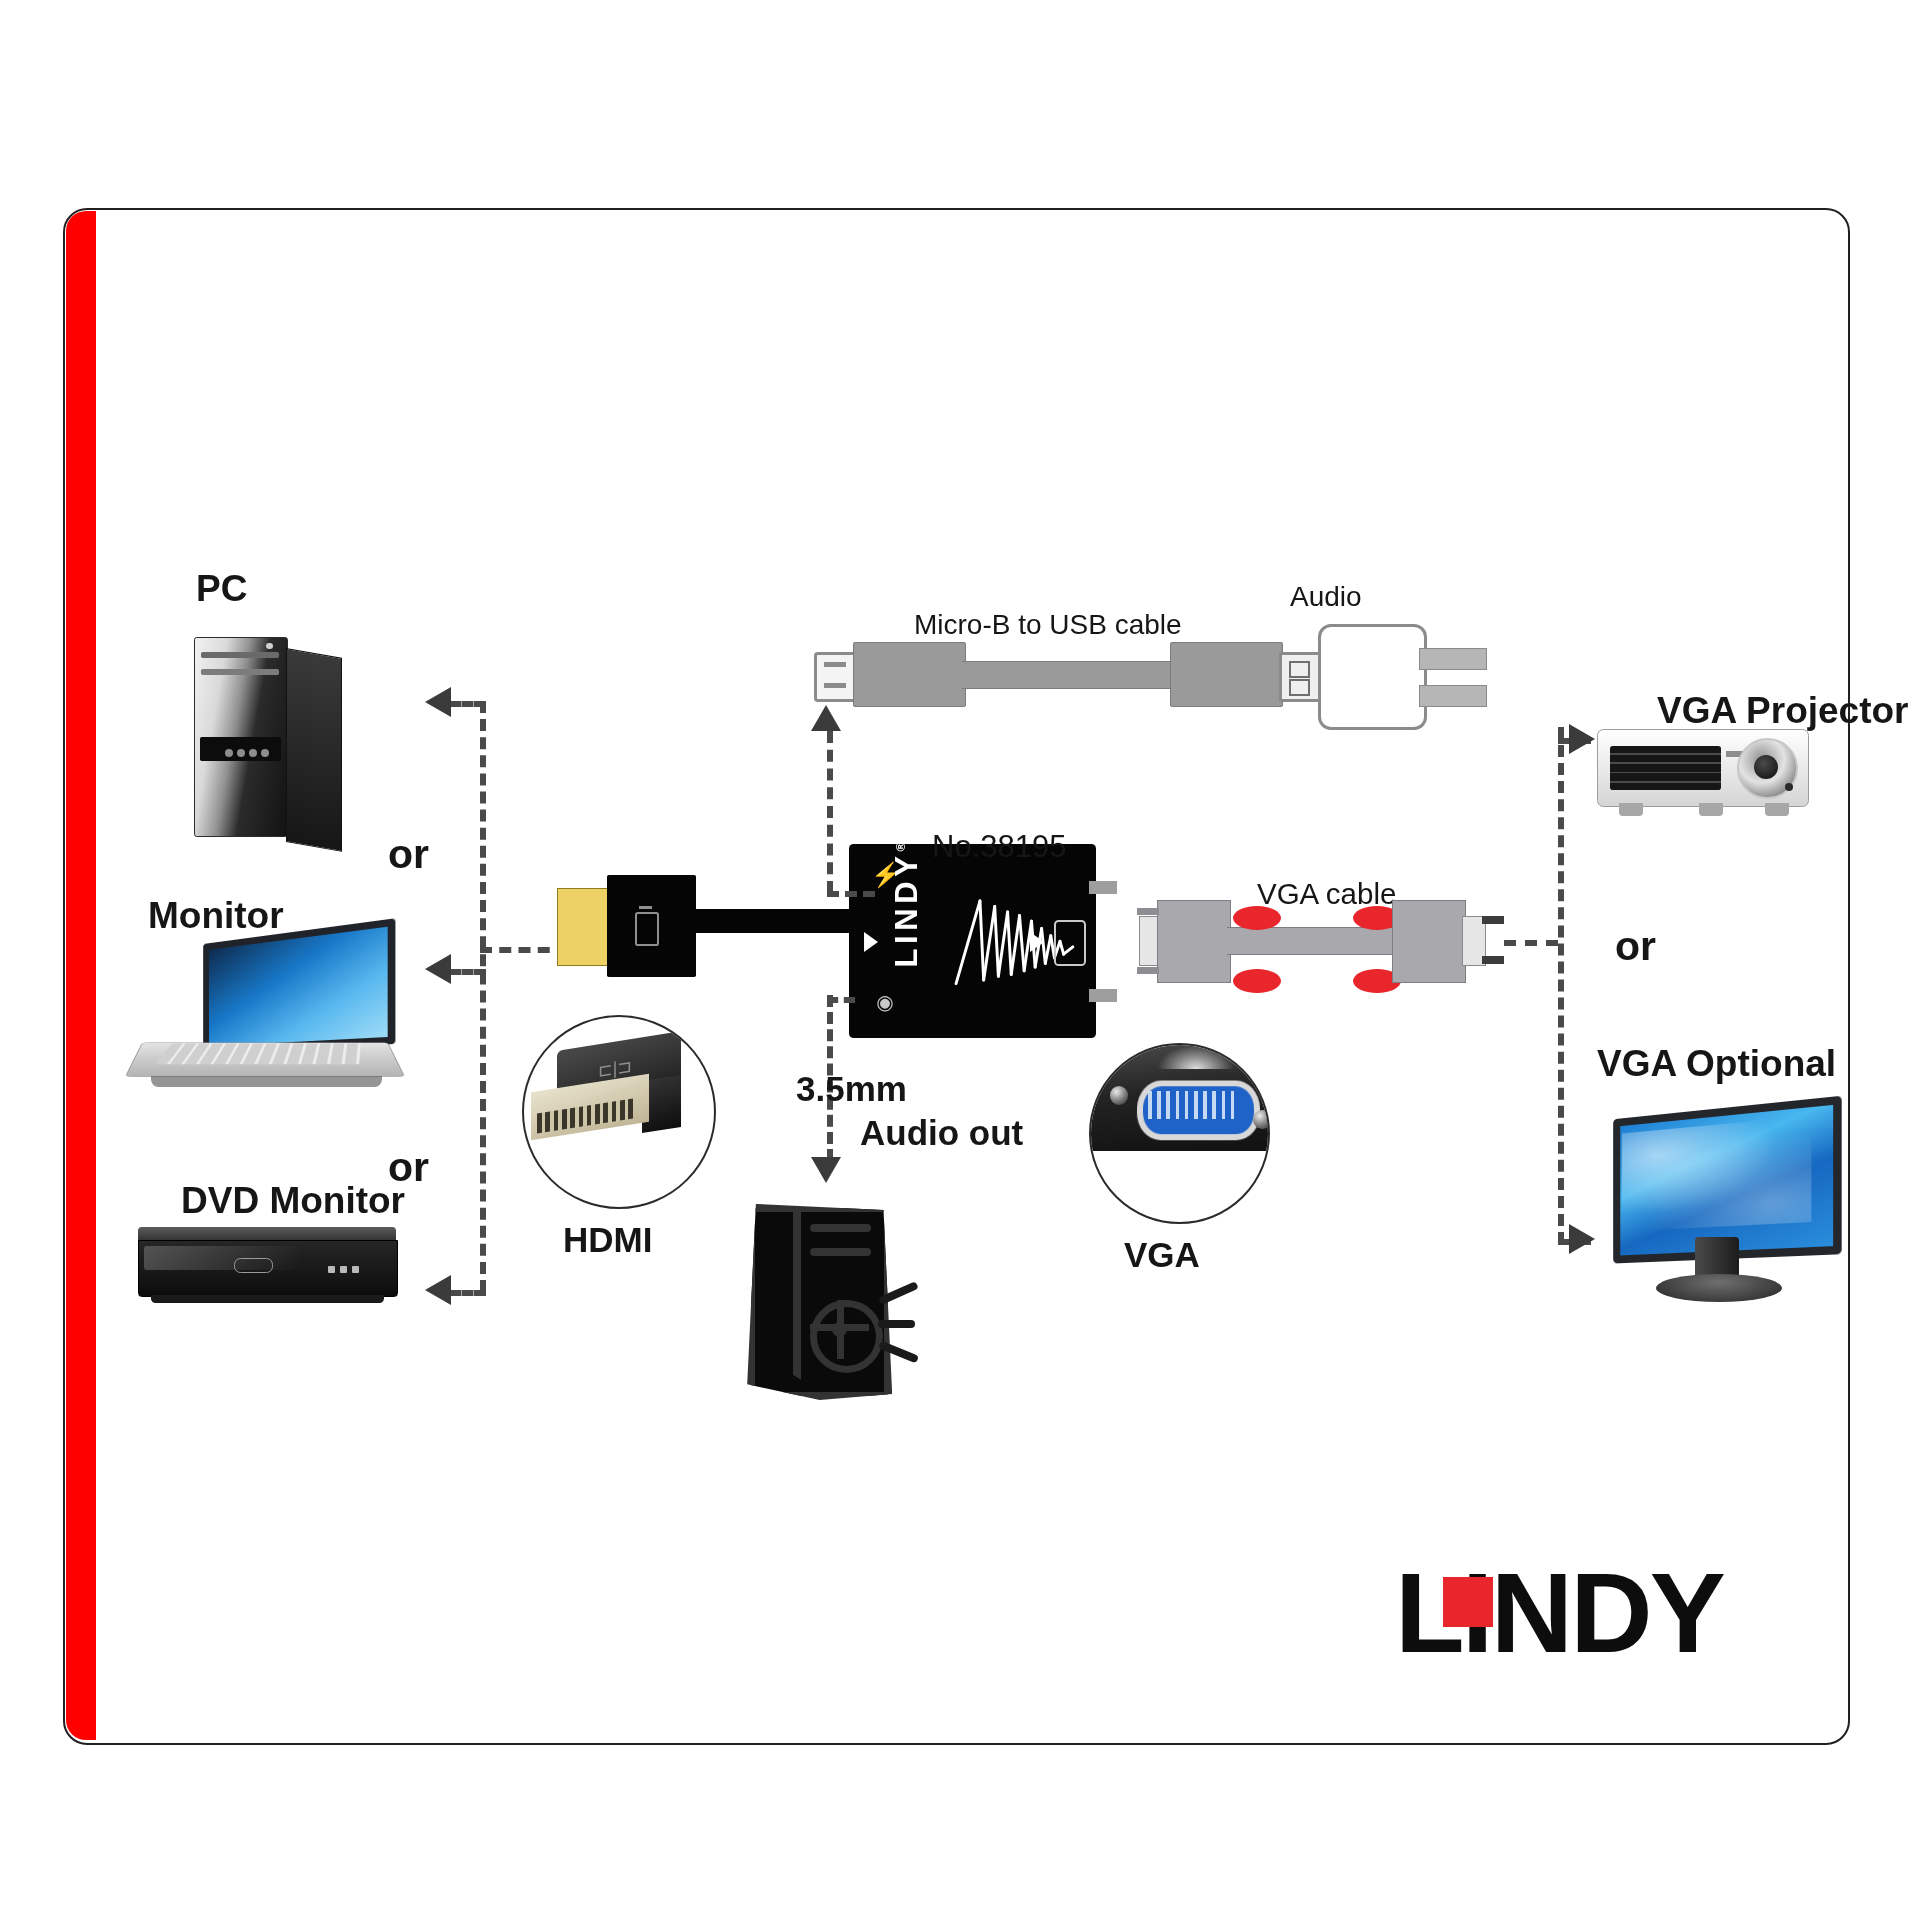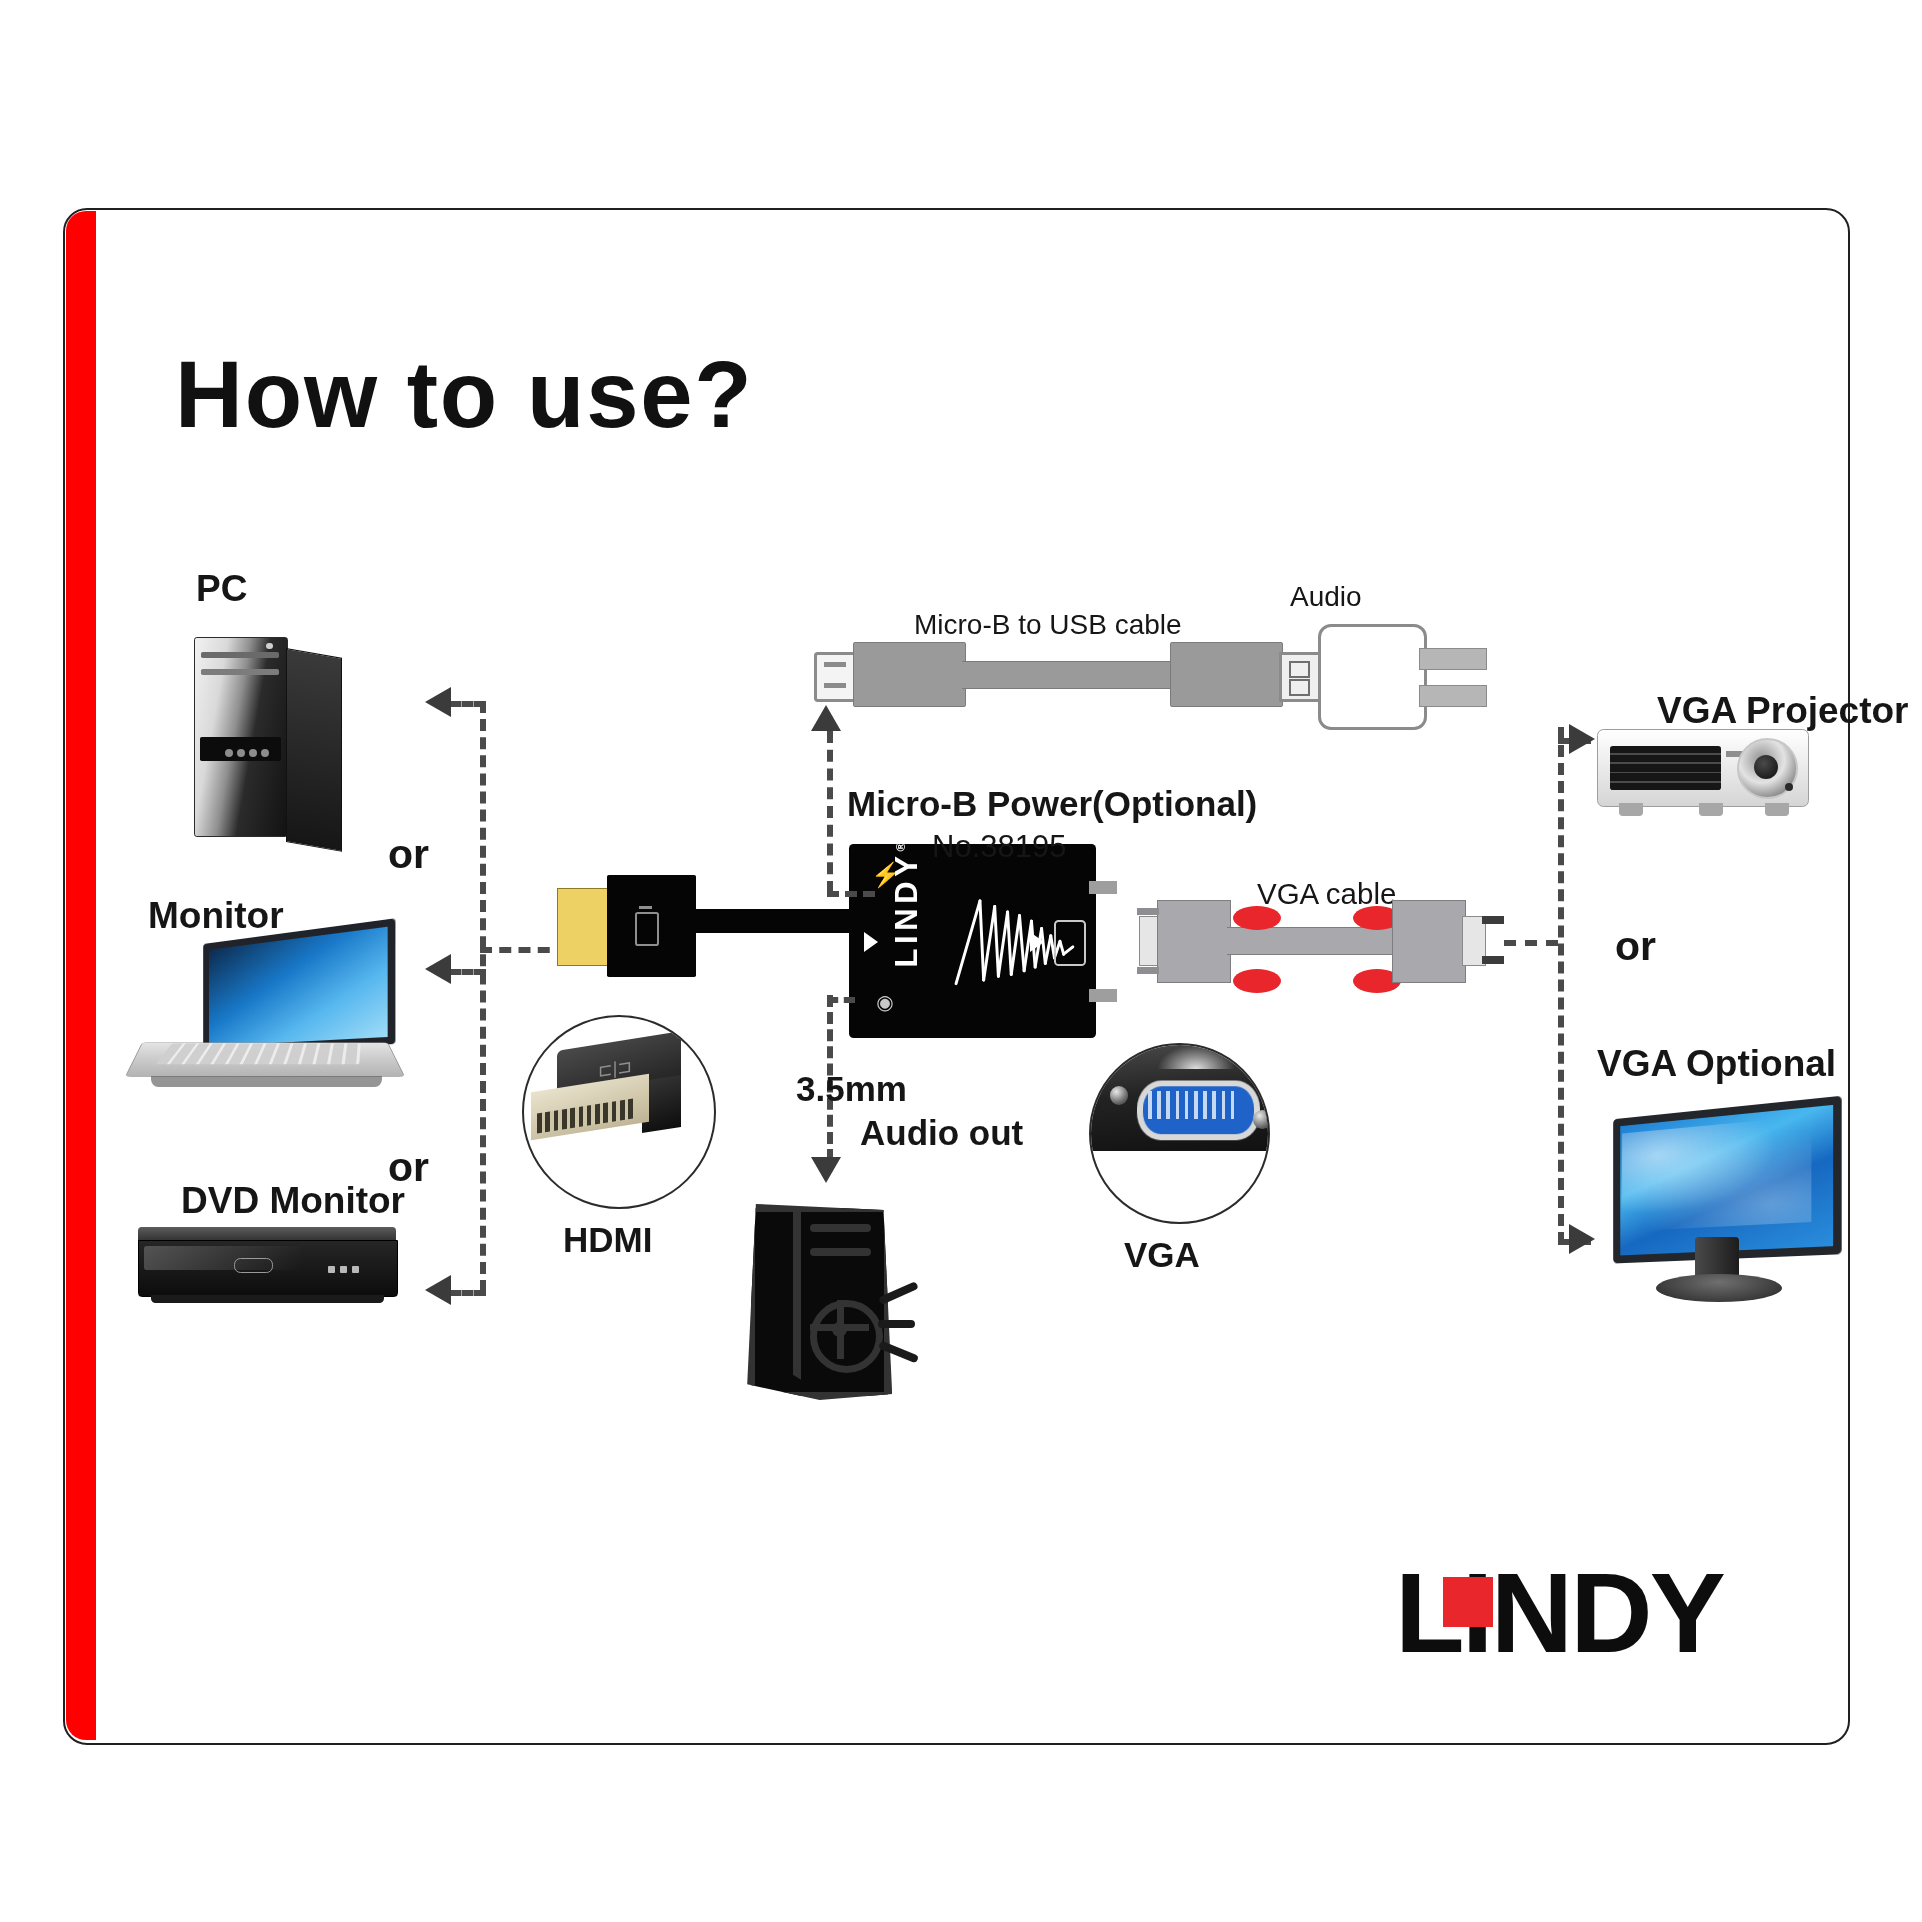--- a/index.html
+++ b/index.html
@@ -204,21 +204,20 @@
   .logo-sq{position:absolute;left:48px;top:18.5px;width:50px;height:50px;background:#e8262c;}
 </style>
 </head>
 <body>
 
 <div id="stage">
 
   <div class="frame"></div>
   <div class="redbar"></div>
 
-  <div class="title">How to use?</div>
 
   <div class="lbl lbl-bold" style="left:196px;top:568px;font-size:37px;">PC</div>
   <div class="pc">
     <div class="pc-front"></div>
     <div class="pc-side"></div>
     <div class="pc-bay"></div>
     <div class="pc-bay2"></div>
     <div class="pc-led"></div>
     <div class="pc-strip"></div>
     <div class="pc-dots"><i></i><i></i><i></i><i></i></div>
@@ -321,21 +320,20 @@
 
   <div class="lbl" style="left:1290px;top:581px;font-size:28px;">Audio</div>
   <div class="psu"></div>
   <div class="prong" style="left:1419px;top:648px;"></div>
   <div class="prong" style="left:1419px;top:685px;"></div>
 
   <div class="dash-v" style="left:827px;top:731px;height:162px;"></div>
   <div class="dash-h" style="left:827px;top:891px;width:48px;"></div>
   <div class="arrow arrow-u" style="left:811px;top:705px;"></div>
 
-  <div class="lbl lbl-bold" style="left:847px;top:784px;font-size:35px;">Micro-B Power(Optional)</div>
   <div class="lbl" style="left:932px;top:829px;font-size:31px;">No.38195</div>
 
   <div class="dash-v" style="left:827px;top:995px;height:166px;"></div>
   <div class="dash-h" style="left:827px;top:997px;width:28px;"></div>
   <div class="arrow arrow-d" style="left:811px;top:1157px;"></div>
   <div class="lbl lbl-bold" style="left:796px;top:1069px;font-size:35px;">3.5mm</div>
   <div class="lbl lbl-bold" style="left:860px;top:1113px;font-size:35px;">Audio out</div>
 
   <div class="spk">
     <div class="spk-body"></div>

